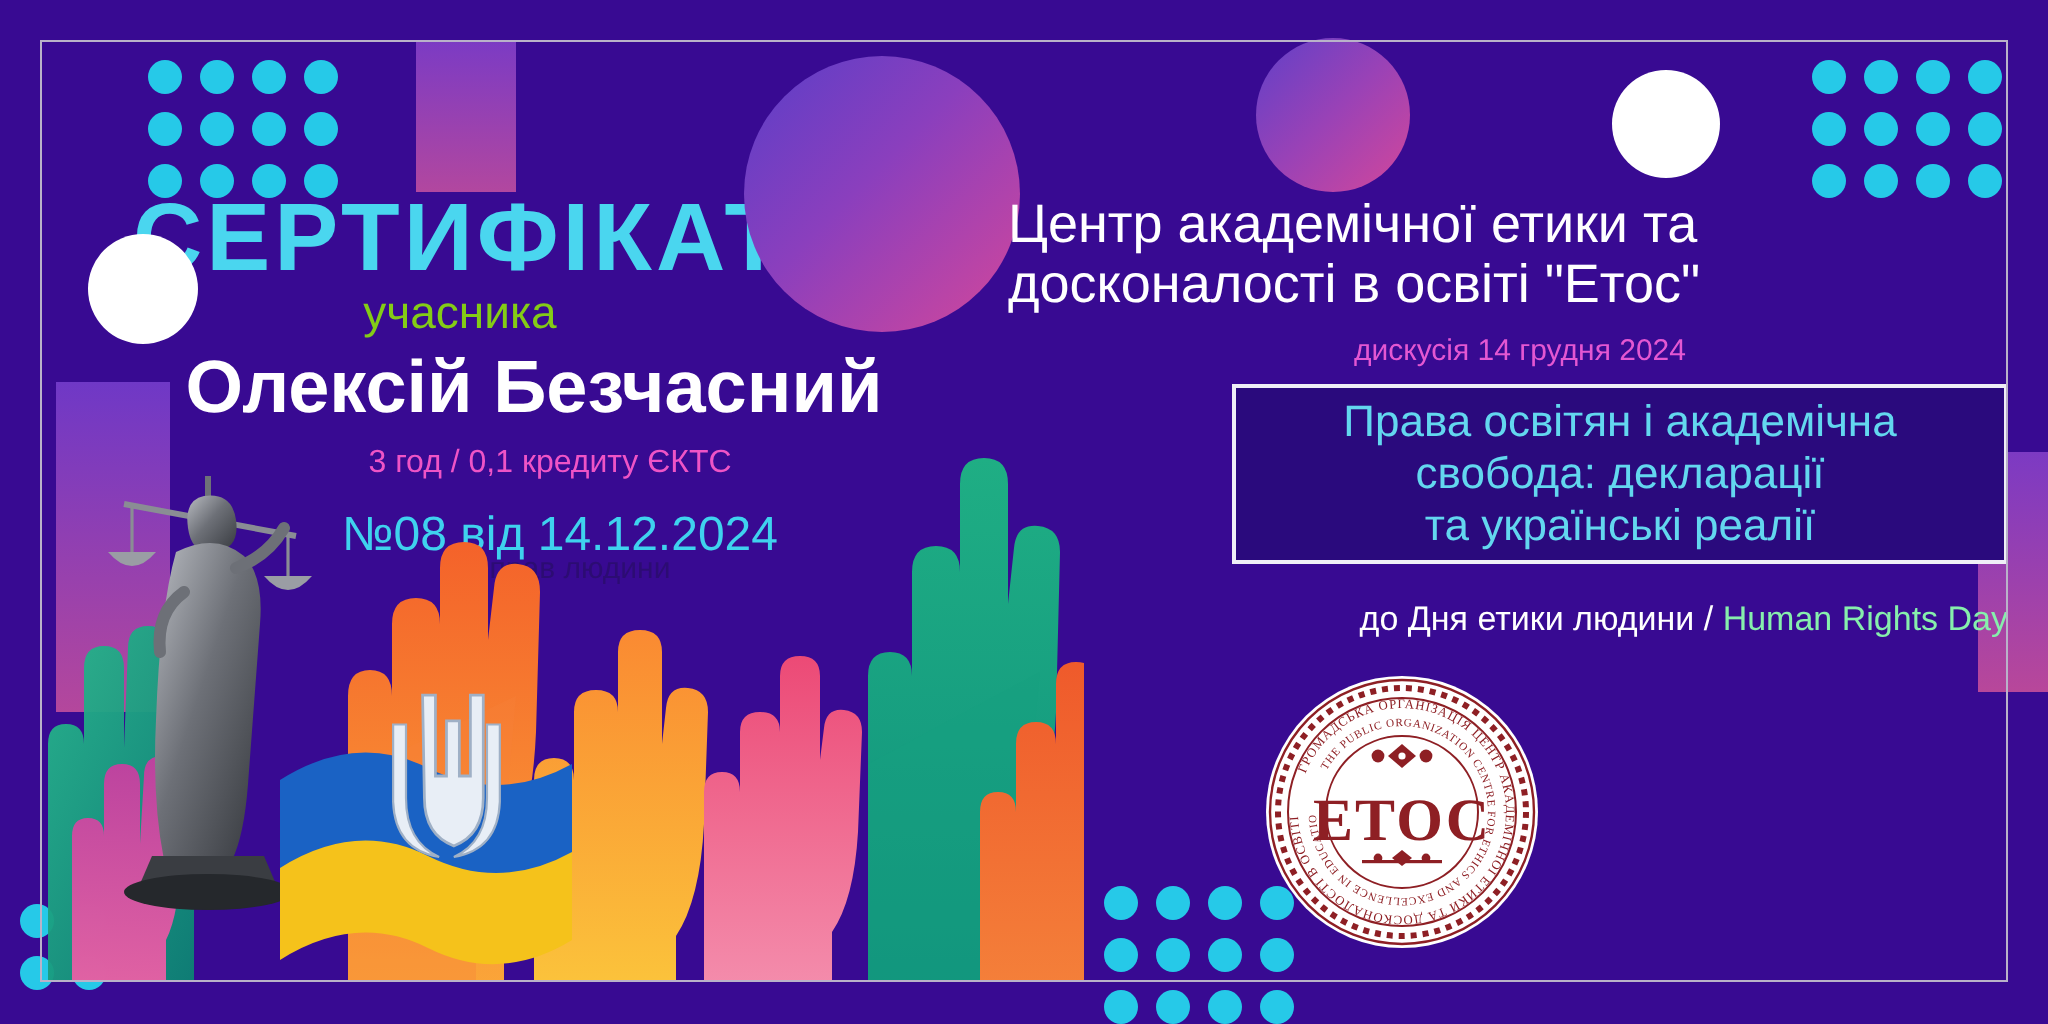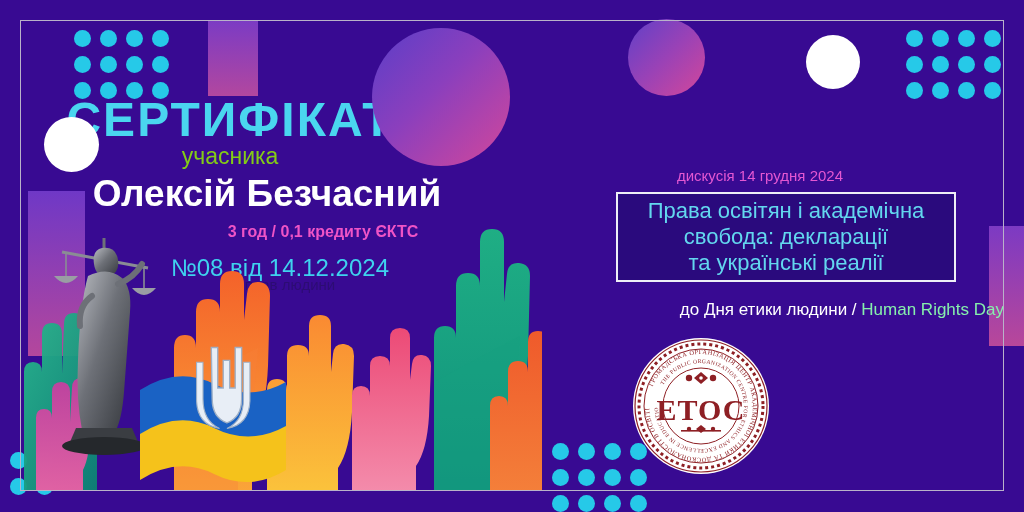--- a/index.html
+++ b/index.html
@@ -56,21 +56,21 @@
   .t-participant{
     position:absolute;left:0;top:145px;width:460px;text-align:center;
     font-size:23px;color:#84cc16;line-height:1;
   }
   .t-name{
     position:absolute;left:17px;top:174px;width:500px;text-align:center;
     font-size:37px;font-weight:bold;color:#ffffff;line-height:1.1;white-space:nowrap;
   }
   .t-credits{
     position:absolute;left:0;top:223px;width:550px;text-align:center;
-    font-size:16px;font-weight:bold;color:#ef54c6;margin-left:48px;
+    font-size:16px;font-weight:normal;color:#ef54c6;
   }
   .t-number{
     position:absolute;left:0;top:254px;width:560px;text-align:center;
     font-size:24px;color:#3fd2ee;
   }
   .t-ghost{
     position:absolute;left:0;top:276px;width:580px;text-align:center;
     font-size:15px;color:#2b0d6e;opacity:.85;
   }
 
@@ -81,21 +81,21 @@
   
   .t-org{
     position:absolute;left:504px;top:97px;width:512px;
     font-size:27px;color:#ffffff;line-height:1.12;z-index:20;text-align:left;
   }
   .t-date{
     position:absolute;left:504px;top:167px;width:512px;text-align:center;
     font-size:15px;color:#e457d2;z-index:20;
   }
   .topic-box{
-    position:absolute;left:616px;top:192px;width:340px;height:90px;
+    position:absolute;left:616px;top:192px;width:388px;height:90px;
     background:#2a0a7d;border:2px solid #efeff7;box-sizing:border-box;z-index:20;
     display:flex;align-items:center;justify-content:center;
   }
   .topic-box .txt{
     font-size:22px;color:#63d7ef;line-height:1.18;text-align:center;padding:0 6px;
   }
   .t-hrd{
     position:absolute;left:616px;top:300px;width:388px;text-align:right;
     font-size:17px;color:#ffffff;z-index:20;
   }
@@ -271,20 +271,24 @@
     </svg>
   </div>
 
   <div class="t-ghost">прав людини</div>
   <div class="t-certificate">СЕРТИФІКАТ</div>
   <div class="t-participant">учасника</div>
   <div class="t-name">Олексій Безчасний</div>
   <div class="t-credits">3 год / 0,1 кредиту ЄКТС</div>
   <div class="t-number">№08 від 14.12.2024</div>
 
+  <div class="t-org">
+    <div>Центр академічної етики та</div>
+    <div>досконалості в освіті "Етос"</div>
+  </div>
   <div class="t-date">дискусія 14 грудня 2024</div>
 
   <div class="topic-box">
     <div class="txt">
       <div>Права освітян і академічна</div>
       <div>свобода: декларації</div>
       <div>та українські реалії</div>
     </div>
   </div>
 

